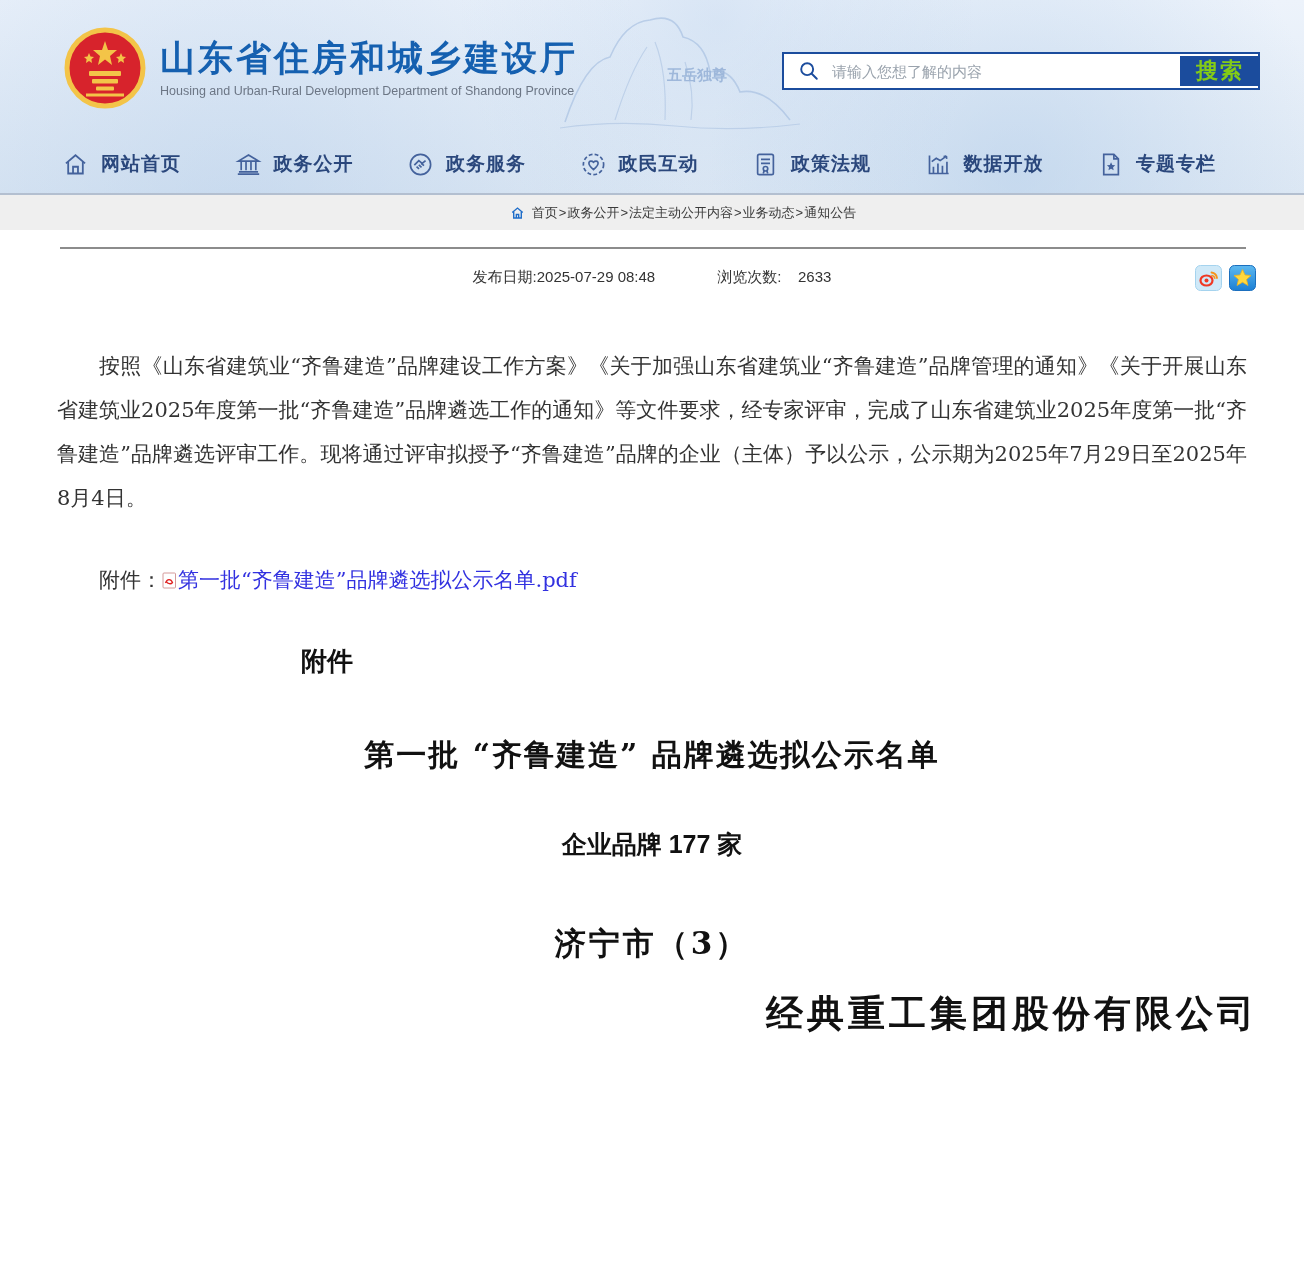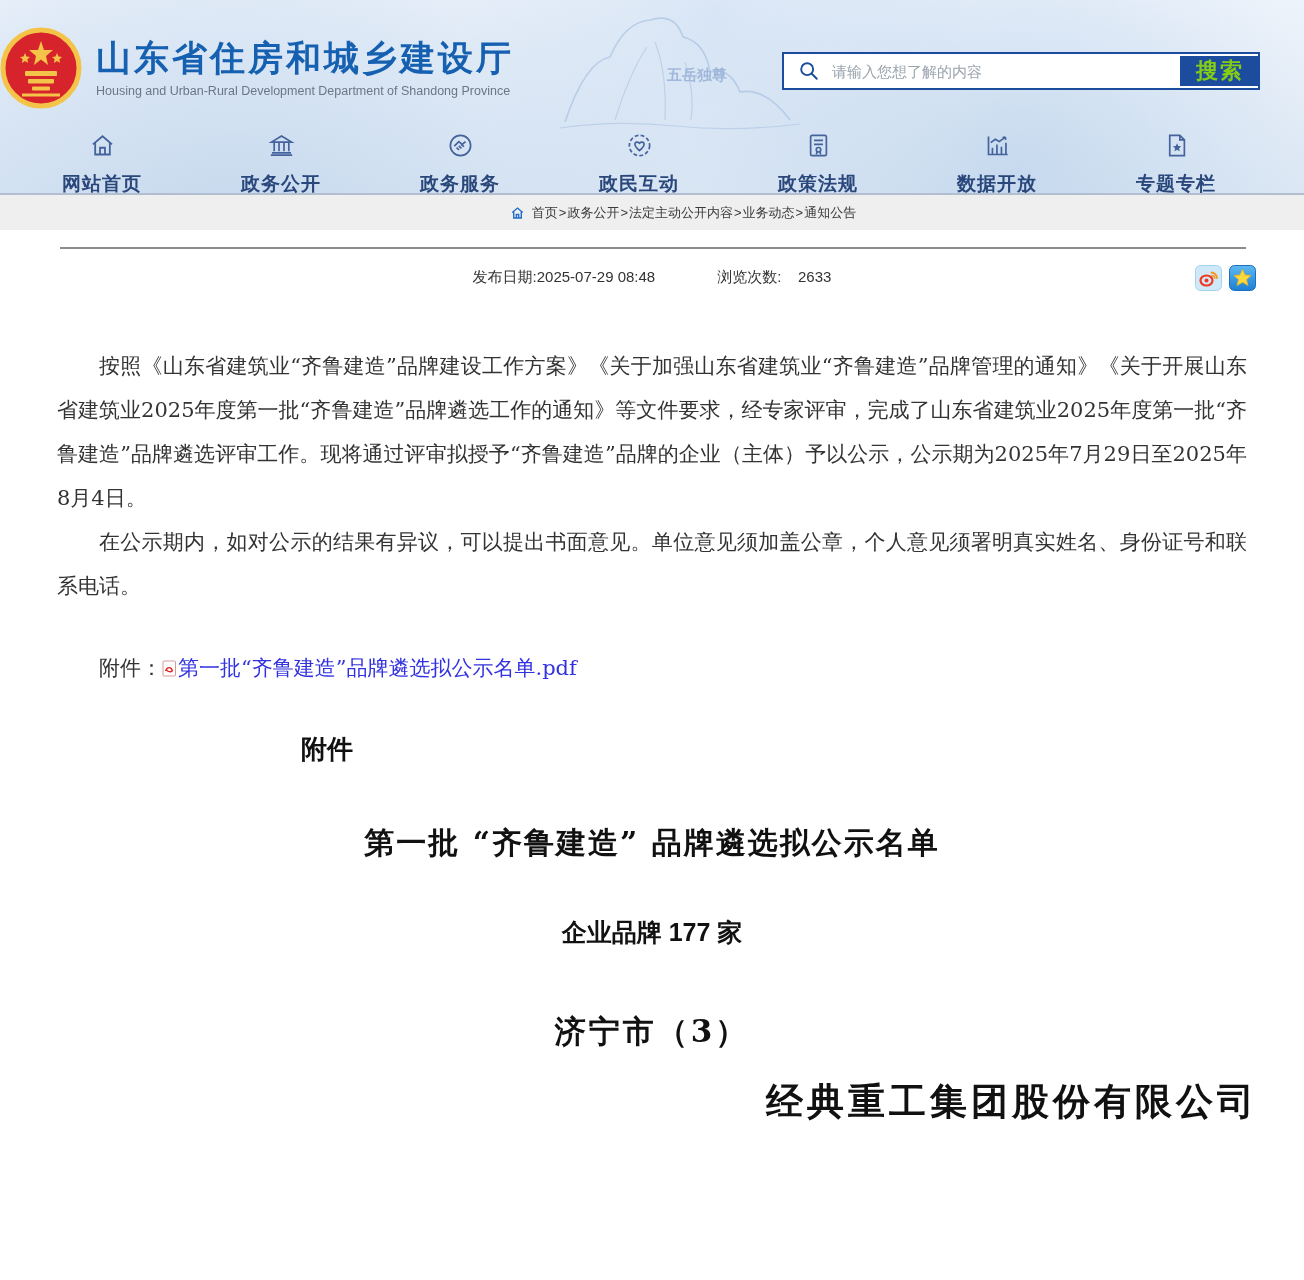--- a/index.html
+++ b/index.html
@@ -17,21 +17,21 @@
     background:
       radial-gradient(circle at 18% 120%, rgba(167,196,229,.40), transparent 42%),
       radial-gradient(circle at 55% 10%, rgba(178,204,234,.35), transparent 35%),
       radial-gradient(circle at 78% 90%, rgba(168,198,230,.45), transparent 30%),
       linear-gradient(180deg,#edf3fb 0%,#dde8f4 100%);
     border-bottom:2px solid #b3bfd0;
     position:relative;
   }
   .mountain-art{ position:absolute; left:555px; top:2px; opacity:.55; pointer-events:none; }
 
-  .header-row{ height:135px; position:relative; display:flex; align-items:center; }
+  .header-row{ height:135px; position:relative; display:flex; align-items:center; padding-left:64px; }
   .logo-emblem{ width:82px; height:82px; flex:0 0 82px; }
   .titles{ margin-left:14px; }
   .site-title{ font-size:35px; font-weight:bold; color:#1560b0; letter-spacing:3px; line-height:40px; }
   .site-subtitle{ font-size:12.5px; color:#6c7685; margin-top:6px; }
 
   .search-box{
     position:absolute; right:44px; top:52px;
     width:478px; height:38px; background:#fff;
     border:2px solid #1b4c9d; display:flex; align-items:center;
   }
@@ -41,21 +41,21 @@
   .search-btn{
     width:80px; height:30px; margin:-2px -2px -2px 0; border:none; cursor:pointer;
     background:#1b4c9d; color:#84cc16; font-size:22px; font-weight:bold; letter-spacing:2px;
     font-family:"Liberation Sans",sans-serif;
   }
 
   .nav-row{
     height:58px; display:flex; align-items:center; justify-content:space-between;
     padding:0 88px 0 62px;
   }
-  .nav-item{ display:flex; align-items:center; gap:12px; cursor:pointer;flex-direction:column; }
+  .nav-item{ display:flex; align-items:center; gap:12px; cursor:pointer; }
   .nav-item svg{ width:27px; height:27px; }
   .nav-label{ font-size:19px; font-weight:bold; color:#2a477c; letter-spacing:1px; }
 
   
   .breadcrumb-bar{
     height:35px; background:#efefef; display:flex; align-items:center;
     padding-left:62px; font-size:13px; color:#3a3a3a;justify-content:center;
   }
   .breadcrumb-bar svg{ margin-right:7px; }
   .crumb{ cursor:pointer; }
@@ -253,21 +253,20 @@
             </linearGradient>
           </defs>
         <rect x="0.5" y="0.5" width="26" height="25" rx="5" fill="url(#qz)" stroke="#1b6fbe"></rect>
         <polygon points="13.5,4.5 16,10 22,10.5 17.5,14.5 19,20.5 13.5,17.2 8,20.5 9.5,14.5 5,10.5 11,10" fill="#ffd83d" stroke="#f0b21a" stroke-width="0.8"></polygon>
       </svg>
     </div>
   </div>
 
   <div class="article-body">
     <p>按照《山东省建筑业“齐鲁建造”品牌建设工作方案》《关于加强山东省建筑业“齐鲁建造”品牌管理的通知》《关于开展山东省建筑业2025年度第一批“齐鲁建造”品牌遴选工作的通知》等文件要求，经专家评审，完成了山东省建筑业2025年度第一批“齐鲁建造”品牌遴选评审工作。现将通过评审拟授予“齐鲁建造”品牌的企业（主体）予以公示，公示期为2025年7月29日至2025年8月4日。</p>
-    <p>在公示期内，如对公示的结果有异议，可以提出书面意见。单位意见须加盖公章，个人意见须署明真实姓名、身份证号和联系电话。</p>
   </div>
 
   <div class="attachment-row">
     <span class="indent"></span><span>附件：</span><svg class="pdf-icon" width="15" height="17" viewBox="0 0 15 17">
       <rect x="1" y="1" width="12.5" height="15" rx="1" fill="#fff" stroke="#d49a9a"></rect>
       <path d="M3.5 11 C5 6.5 9 6.5 10.5 10.5 C9 12.5 5.5 12 4.5 9.5" fill="none" stroke="#e02222" stroke-width="1.3"></path>
     </svg><a class="attachment-link">第一批“齐鲁建造”品牌遴选拟公示名单.pdf</a>
   </div>
 
   <section class="doc-preview">

